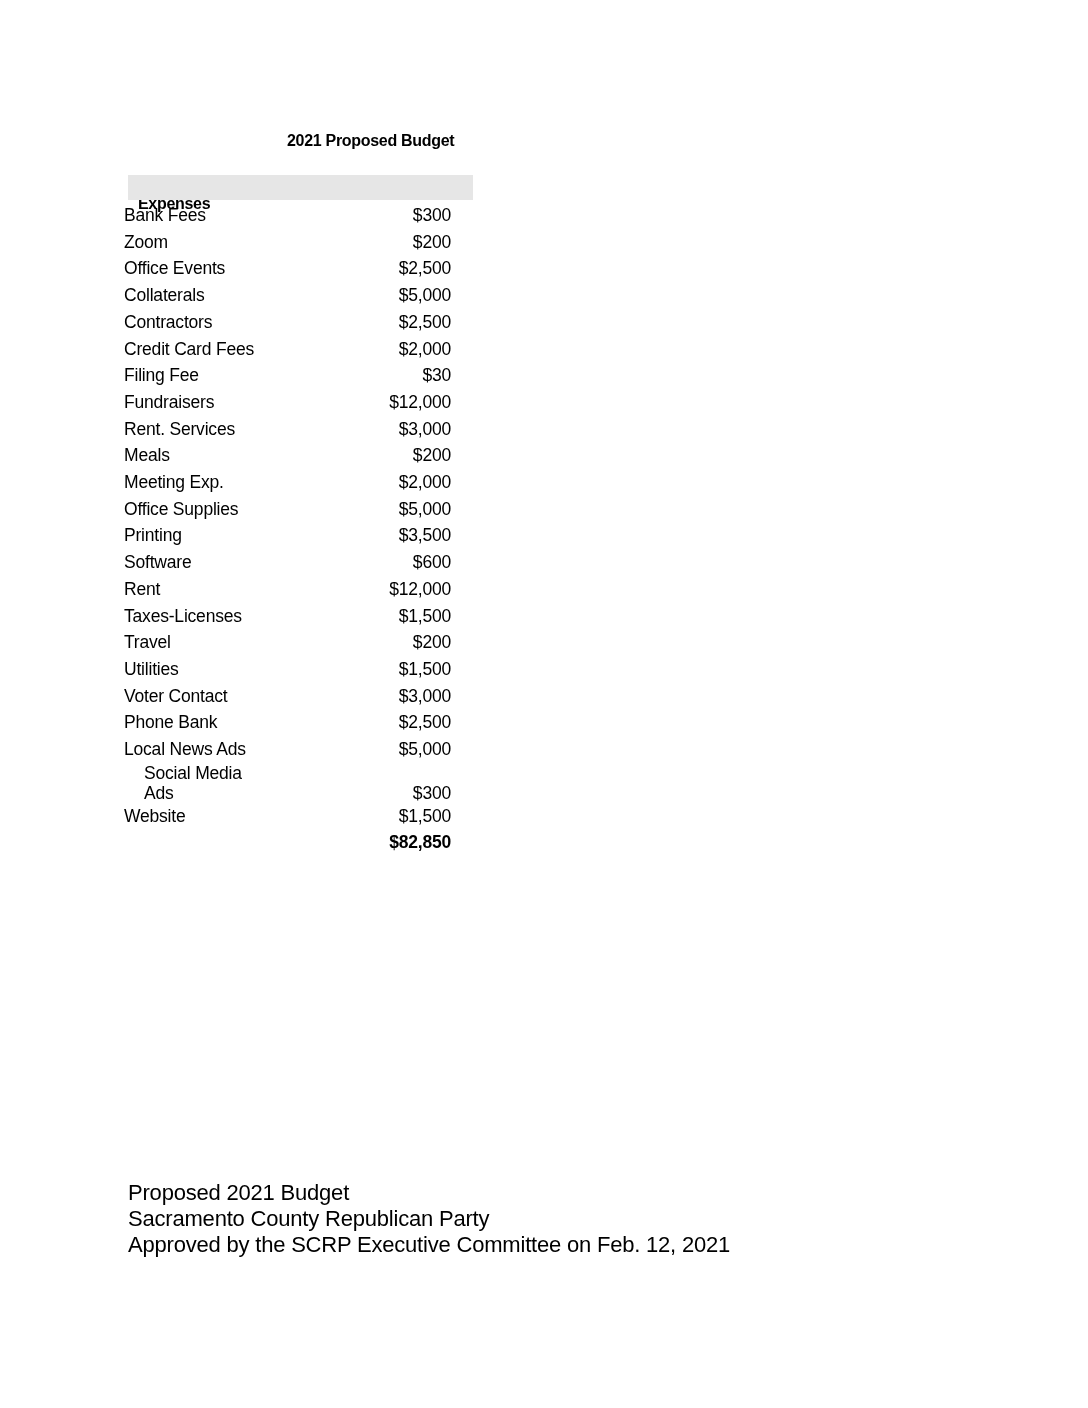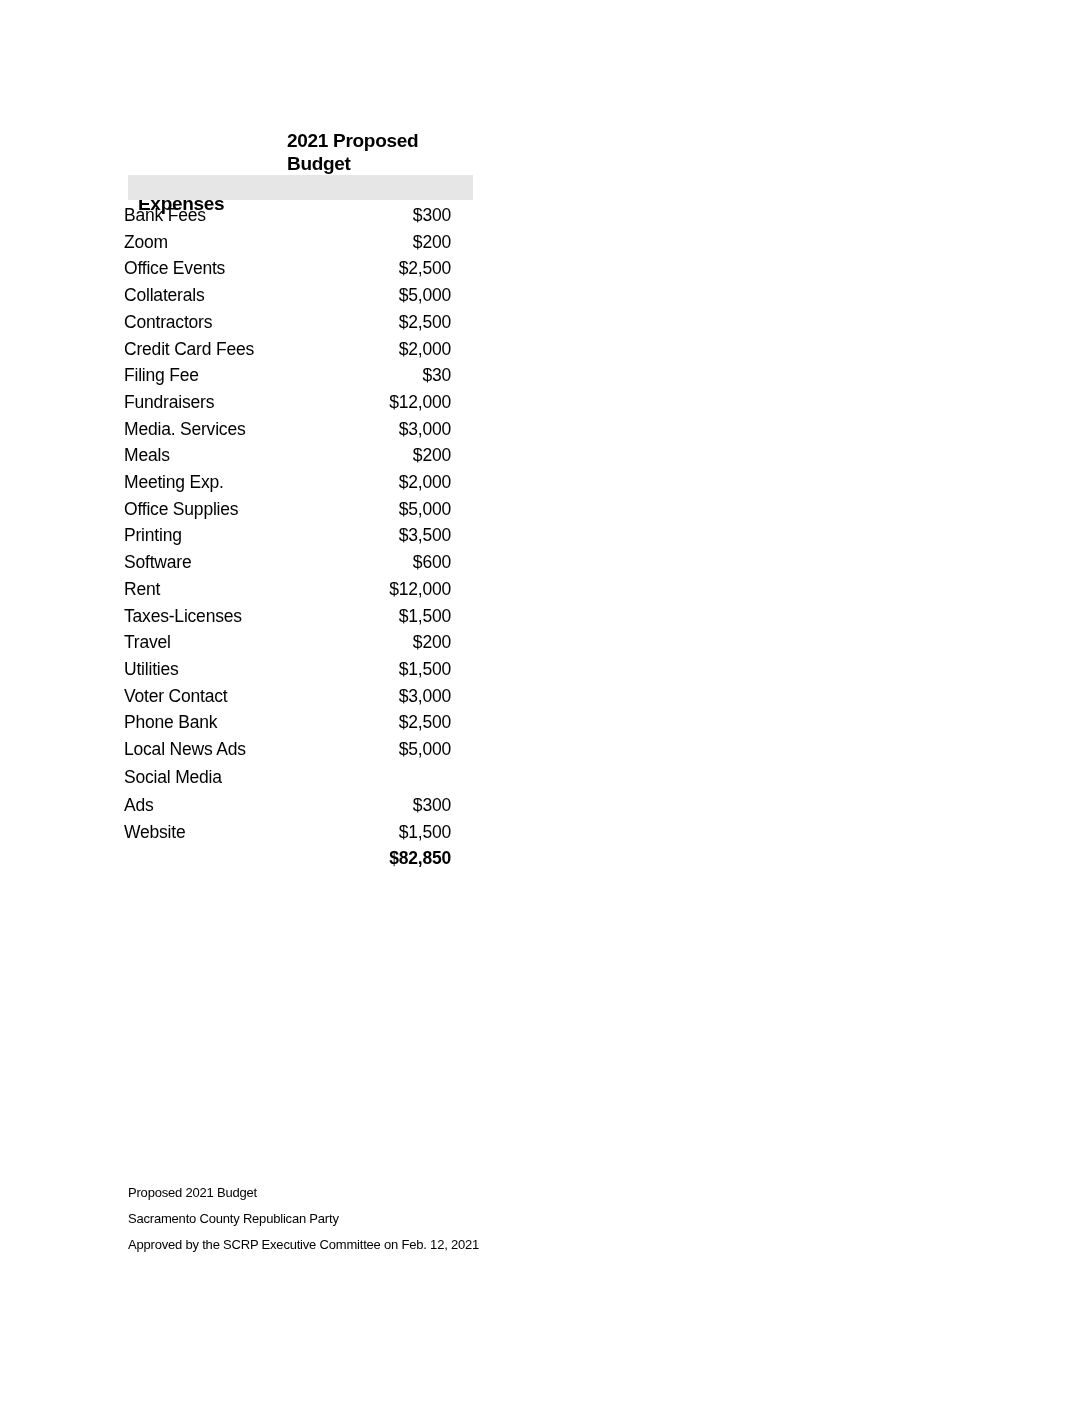--- a/index.html
+++ b/index.html
@@ -2,32 +2,32 @@
 <html><head>
   <meta charset="utf-8">
   <style>
     html, body { margin: 0; padding: 0; }
     body {
       width: 1088px; height: 1408px; background: #ffffff; position: relative;
       font-family: "Liberation Sans", "DejaVu Sans", sans-serif; color: #000;
       overflow: hidden;
     }
     .page { position: absolute; left: 0; top: 0; width: 1088px; height: 1408px; }
-    .hdr { position: absolute; font-weight: bold; font-size: 19px; line-height: 23px; letter-spacing: -0.3px; }
+    .hdr { position: absolute; font-weight: bold; font-size: 16px; line-height: 23px; letter-spacing: -0.3px; }
     .hdr-exp { left: 138px; top: 152px; margin-top: 40px; }
     .hdr-bud { left: 287px; top: 129px; width: 180px; }
     .shade { position: absolute; left: 128px; top: 175px; width: 345px; height: 25px; background: #e6e6e6; }
     .rows { position: absolute; left: 124px; top: 202px; width: 327px; }
     .row { display: flex; justify-content: space-between; align-items: flex-end; font-size: 17.5px; line-height: 26.7px; letter-spacing: -0.2px; }
     .row .label { flex: 0 0 auto; }
     .row .val { text-align: right; }
-    .row.wrap { line-height: 28px; }
+    .row.wrap { line-height: 20px; margin-left: 20px; }
     .row.wrap .label { width: 120px; }
     .row.total .val { font-weight: bold; }
-    .footer { position: absolute; left: 128px; top: 1180px; font-size: 13px; line-height: 26px; letter-spacing: -0.2px; }
+    .footer { position: absolute; left: 128px; top: 1180px; font-size: 22px; line-height: 26px; letter-spacing: -0.2px; }
   </style>
 </head>
 <body>
 
 <div class="page">
   <div class="hdr hdr-exp">Expenses</div>
   <div class="hdr hdr-bud">2021 Proposed Budget</div>
   <div class="shade"></div>
 
   <div class="rows" id="rows">
@@ -57,21 +57,21 @@
       </div>
       <div class="row">
         <span class="label">Filing Fee</span>
         <span class="val">$30</span>
       </div>
       <div class="row">
         <span class="label">Fundraisers</span>
         <span class="val">$12,000</span>
       </div>
       <div class="row">
-        <span class="label">Media. Services</span>
+        <span class="label">Rent. Services</span>
         <span class="val">$3,000</span>
       </div>
       <div class="row">
         <span class="label">Meals</span>
         <span class="val">$200</span>
       </div>
       <div class="row">
         <span class="label">Meeting Exp.</span>
         <span class="val">$2,000</span>
       </div>

